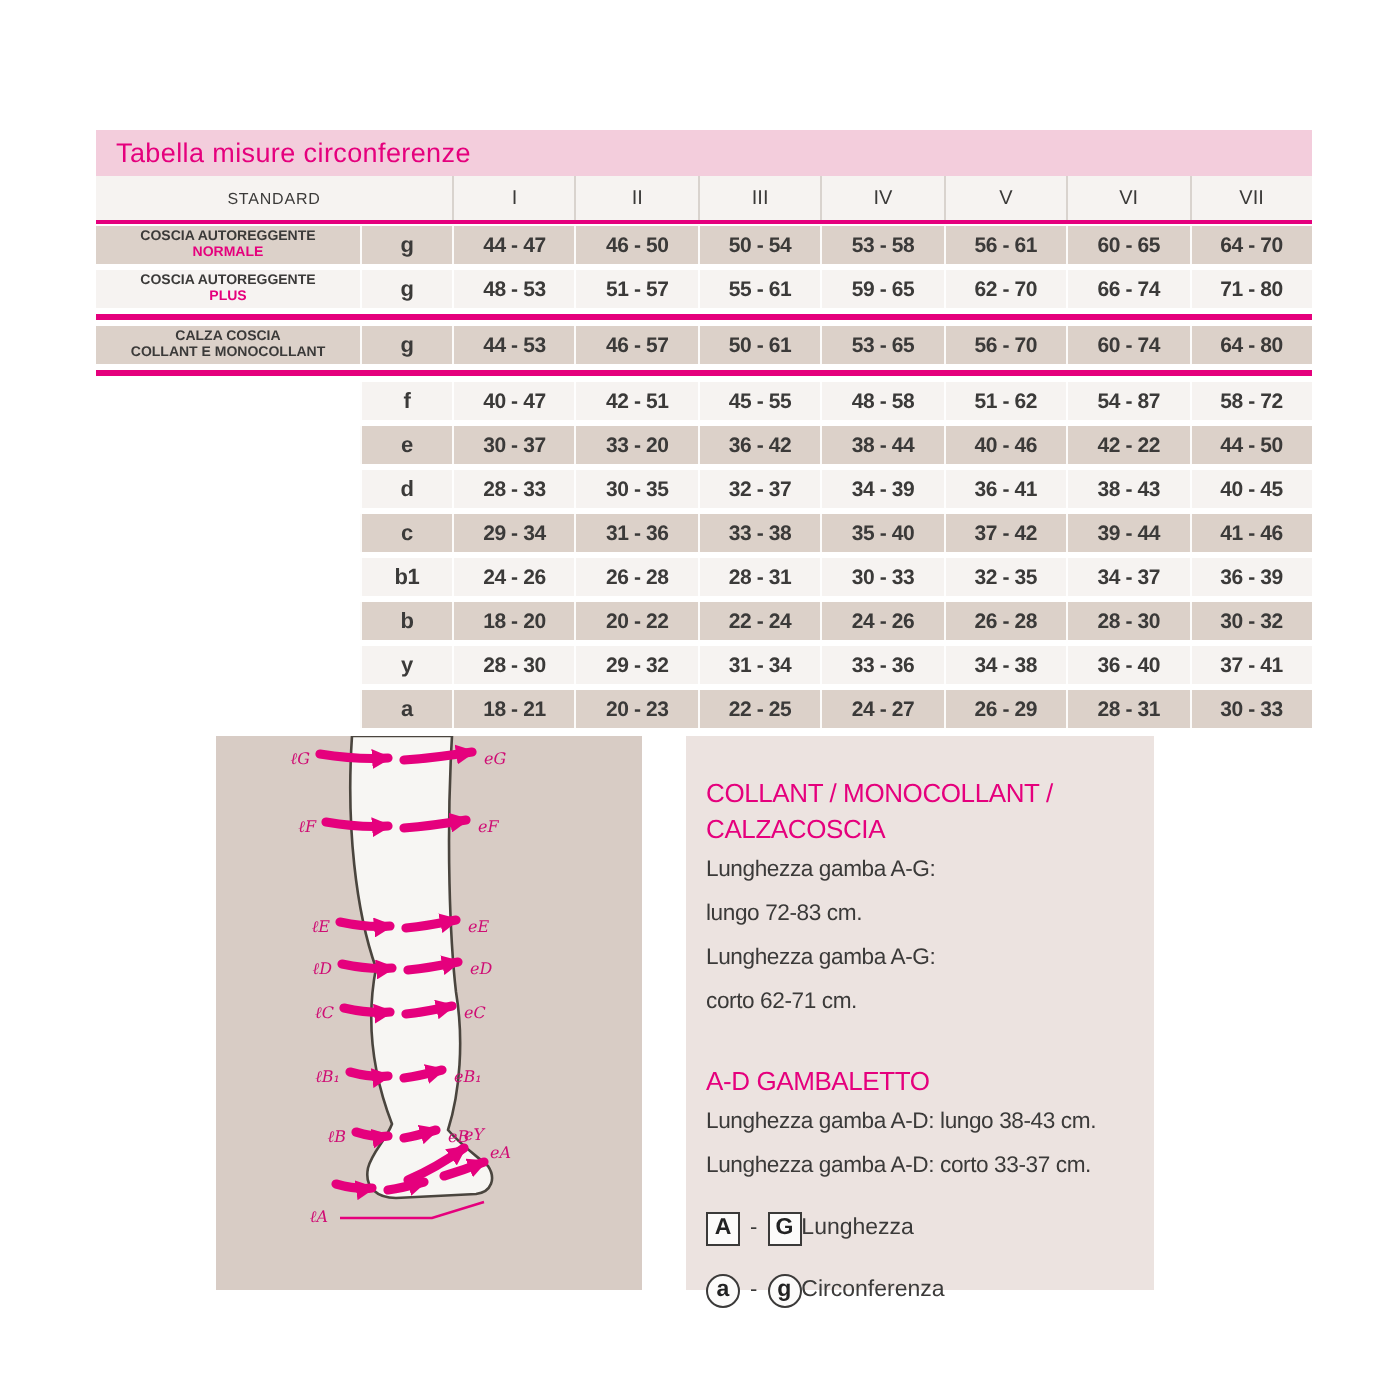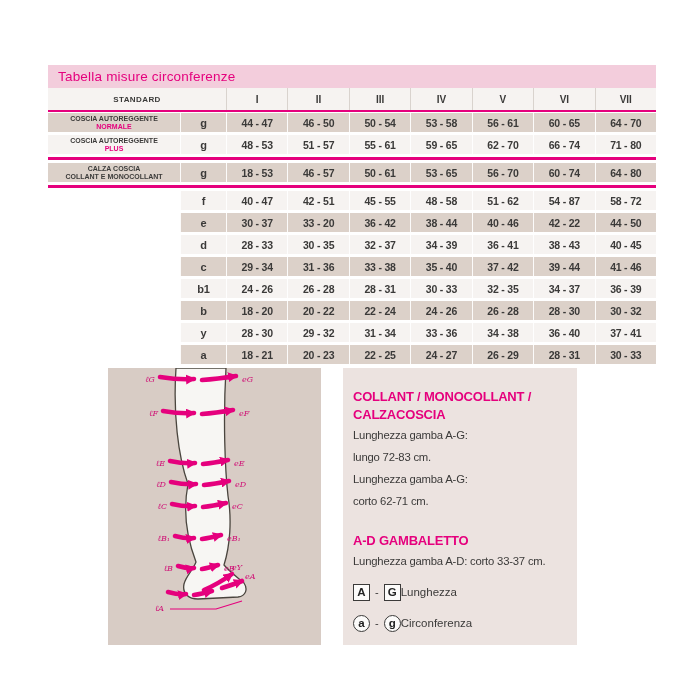--- a/index.html
+++ b/index.html
@@ -8,42 +8,42 @@
   
   .titlebar{position:absolute;left:48px;top:65px;width:608px;height:23px;
             background:var(--title-bg);display:flex;align-items:center;
             box-sizing:border-box;padding-left:10px;}
   .titlebar span{color:var(--accent);font-size:13.5px;letter-spacing:0.2px;}
   
   .thead{position:absolute;left:48px;top:88px;width:608px;height:22px;
          background:var(--header-bg);border-bottom:2px solid var(--accent);
          box-sizing:content-box;display:grid;grid-template-columns:132px 46px repeat(7,1fr);}
   .hcell{display:flex;align-items:center;justify-content:center;
-         font-weight:bold;font-size:10px;color:var(--dark);border-left:1px solid #d9d3ce;}
+         font-weight:normal;font-size:10px;color:var(--dark);border-left:1px solid #d9d3ce;}
   .hcell.lblh{grid-column:span 2;border-left:none;font-size:8px;letter-spacing:0.4px;}
   
   .rows{position:absolute;left:48px;top:113px;width:608px;}
   .trow{height:19px;margin-bottom:3px;display:grid;grid-template-columns:132px 46px repeat(7,1fr);}
   .cell{display:flex;align-items:center;justify-content:center;
         font-size:10.5px;font-weight:bold;color:var(--dark);letter-spacing:-0.2px;
         border-left:1px solid rgba(255,255,255,0.9);}
   .cell.lbl{flex-direction:column;border-left:none;font-size:7px;line-height:7.5px;
             text-align:center;letter-spacing:0;background:transparent !important;}
   .trow.shaded .cell{background:var(--beige);}
   .trow.light .cell{background:var(--rowlight);}
   .trow.shaded .cell.lbl.has-label{background:var(--beige) !important;}
   .trow.light  .cell.lbl.has-label{background:var(--rowlight) !important;}
   .cell .sub{color:var(--accent);}
   .cell.letter{font-size:11px;}
   .msep{height:3px;background:var(--accent);margin:0 0 3px 0;}
   
   .leg-panel{position:absolute;left:108px;top:368px;width:213px;height:277px;background:var(--leg-bg);}
   .info-panel{position:absolute;left:343px;top:368px;width:234px;height:277px;
               background:var(--info-bg);box-sizing:border-box;padding:20px 8px 0 10px;}
-  .info-h{color:var(--accent);font-weight:bold;font-size:13px;line-height:18px;letter-spacing:-0.2px;}
+  .info-h{color:var(--accent);font-weight:normal;font-size:13px;line-height:18px;letter-spacing:-0.2px;}
   .iline{font-size:11.3px;color:var(--dark);height:22px;line-height:22px;white-space:nowrap;letter-spacing:-0.2px;}
   .info-h2{margin-top:20px;}
   .lrow{display:flex;align-items:center;margin-top:9px;height:22px;}
   .lbox{width:17px;height:17px;border:1.6px solid #3b3a39;background:#fcfbfa;
         display:flex;align-items:center;justify-content:center;
         font-weight:bold;font-size:11.5px;color:#222;box-sizing:border-box;}
   .lbox.circle{border-radius:50%;}
   .ldash{margin:0 5px;font-size:11px;color:var(--dark);}
   .llabel{font-size:11.5px;color:var(--dark);}
 </style>
@@ -96,21 +96,21 @@
         <div class="cell">66 - 74</div>
         <div class="cell">71 - 80</div>
       </div>
       <div class="msep"></div>
       <div class="trow shaded">
         <div class="cell lbl has-label">
           <span>CALZA COSCIA</span>
           <span>COLLANT E MONOCOLLANT</span>
         </div>
         <div class="cell letter">g</div>
-        <div class="cell">18 - 53</div>
+        <div class="cell">44 - 53</div>
         <div class="cell">46 - 57</div>
         <div class="cell">50 - 61</div>
         <div class="cell">53 - 65</div>
         <div class="cell">56 - 70</div>
         <div class="cell">60 - 74</div>
         <div class="cell">64 - 80</div>
       </div>
       <div class="msep"></div>
       <div class="trow light">
         <div class="cell lbl"></div>
@@ -255,20 +255,21 @@
       <span>CALZACOSCIA</span>
     </div>
     <div id="info-lines1">
         <div class="iline">Lunghezza gamba A-G:</div>
         <div class="iline">lungo 72-83 cm.</div>
         <div class="iline">Lunghezza gamba A-G:</div>
         <div class="iline">corto 62-71 cm.</div>
       </div>
     <div class="info-h info-h2">A-D GAMBALETTO</div>
     <div id="info-lines2">
+        <div class="iline">Lunghezza gamba A-D: lungo 38-43 cm.</div>
         <div class="iline">Lunghezza gamba A-D: corto 33-37 cm.</div>
       </div>
     <div id="legend">
         <div class="lrow">
           <span class="lbox">A</span>
           <span class="ldash">-</span>
           <span class="lbox">G</span>
           <span class="llabel">Lunghezza</span>
         </div>
         <div class="lrow">

